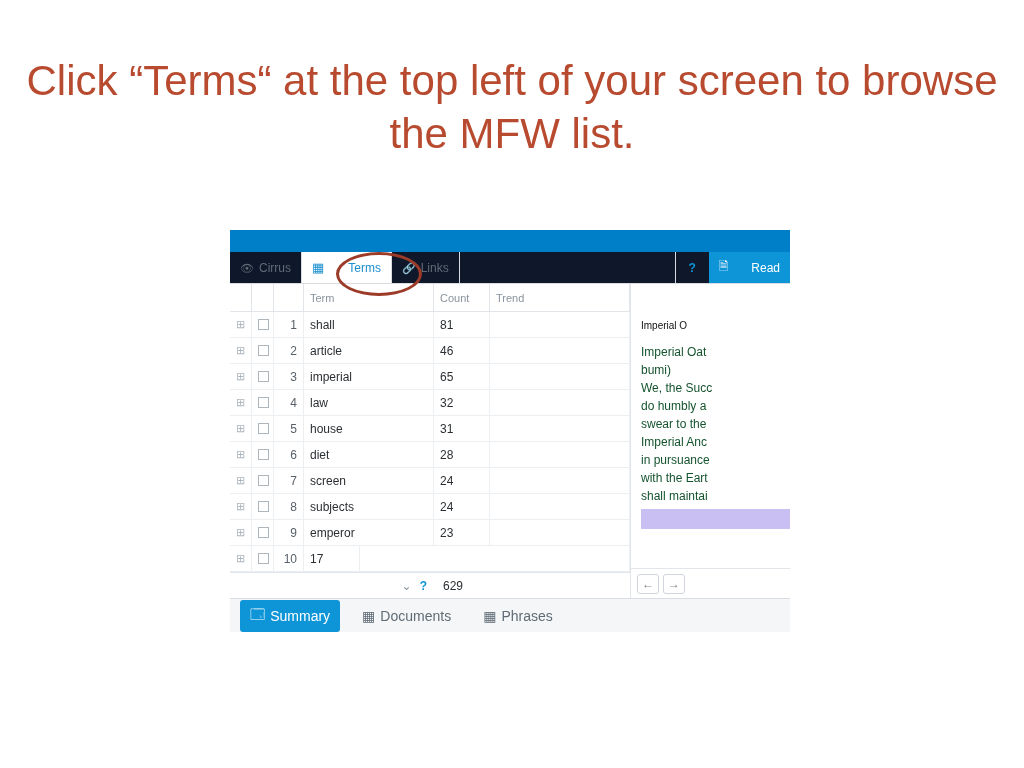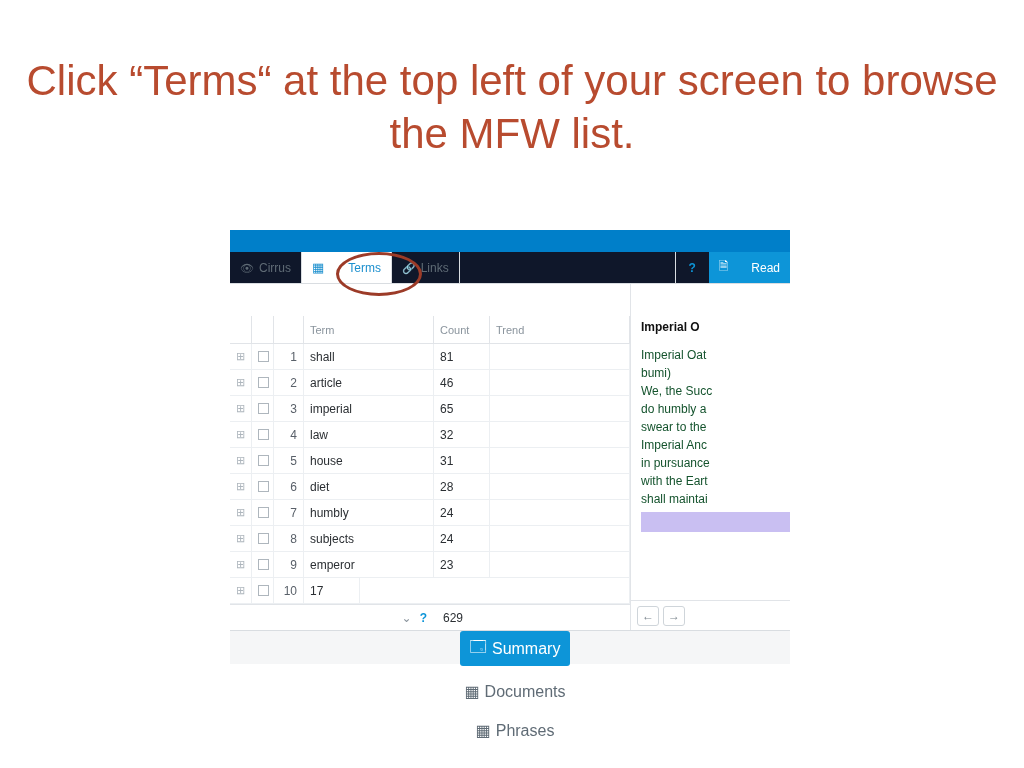--- a/index.html
+++ b/index.html
@@ -71,21 +71,20 @@
     width: 400px;
     display: flex; flex-direction: column;
   }
   .colheads {
     display: flex;
     height: 28px;
     font-size: 11px;
     color: #8a949d;
     border-bottom: 1px solid #e1e4e8;
     align-items: center;
-    margin-top: 32px;
   }
   .colheads > div { border-right: 1px solid #e1e4e8; height: 100%; display:flex; align-items:center; padding-left:6px; }
   .c-flag   { width: 22px; }
   .c-check  { width: 22px; }
   .c-rank   { width: 30px; text-align:right; justify-content:flex-end; padding-right:6px; }
   .c-term   { width: 130px; }
   .c-count  { width: 56px; }
   .c-trend  { flex:1; border-right:none; }
 
   .rows { font-size: 12px; color: #2b2f33; }
@@ -113,21 +112,21 @@
   .rightpane {
     flex:1;
     border-left: 1px solid #e1e4e8;
     padding: 8px 0 0 10px;
     font-size: 12px;
     overflow: hidden;
     position: relative;
   }
   .rightpane h3 {
     margin: 28px 0 12px 0;
-    font-size: 12px; font-weight: bold; color:#111;
+    font-size: 10px; font-weight: normal; color:#111;
     white-space: nowrap;
   }
   .rightpane .body {
     color:#14532d; line-height: 1.5;
     white-space: nowrap;
   }
   .pager {
     position:absolute; bottom:0; left:0; right:0;
     height:30px; display:flex; align-items:center; gap:4px;
     padding-left:6px;
@@ -144,22 +143,21 @@
     padding: 1px 2px;
   }
 
   
   .bottomstrip {
     height: 34px;
     background:#f5f6f7;
     border-top:1px solid #d9dde1;
     display:flex; align-items:center;
     gap: 12px; padding-left:10px;
-    font-size:16px;
-    flex-direction:column;
+    font-size:14px;
   }
   .bstab {
     display:flex; align-items:center; gap:5px;
     color:#5f6b75;
     padding:4px 10px;
   }
   .bstab.active {
     background:#0d95d8; color:#fff; border-radius:3px;
   }
 
@@ -296,21 +294,21 @@
               <div class="c-trend"></div>
             </div>
             <div class="row">
               <div class="c-flag">
                 <span class="i-plus"></span>
               </div>
               <div class="c-check">
                 <span></span>
               </div>
               <div class="c-rank">7</div>
-              <div class="c-term">humbly</div>
+              <div class="c-term">screen</div>
               <div class="c-count">24</div>
               <div class="c-trend"></div>
             </div>
             <div class="row">
               <div class="c-flag">
                 <span class="i-plus"></span>
               </div>
               <div class="c-check">
                 <span></span>
               </div>

